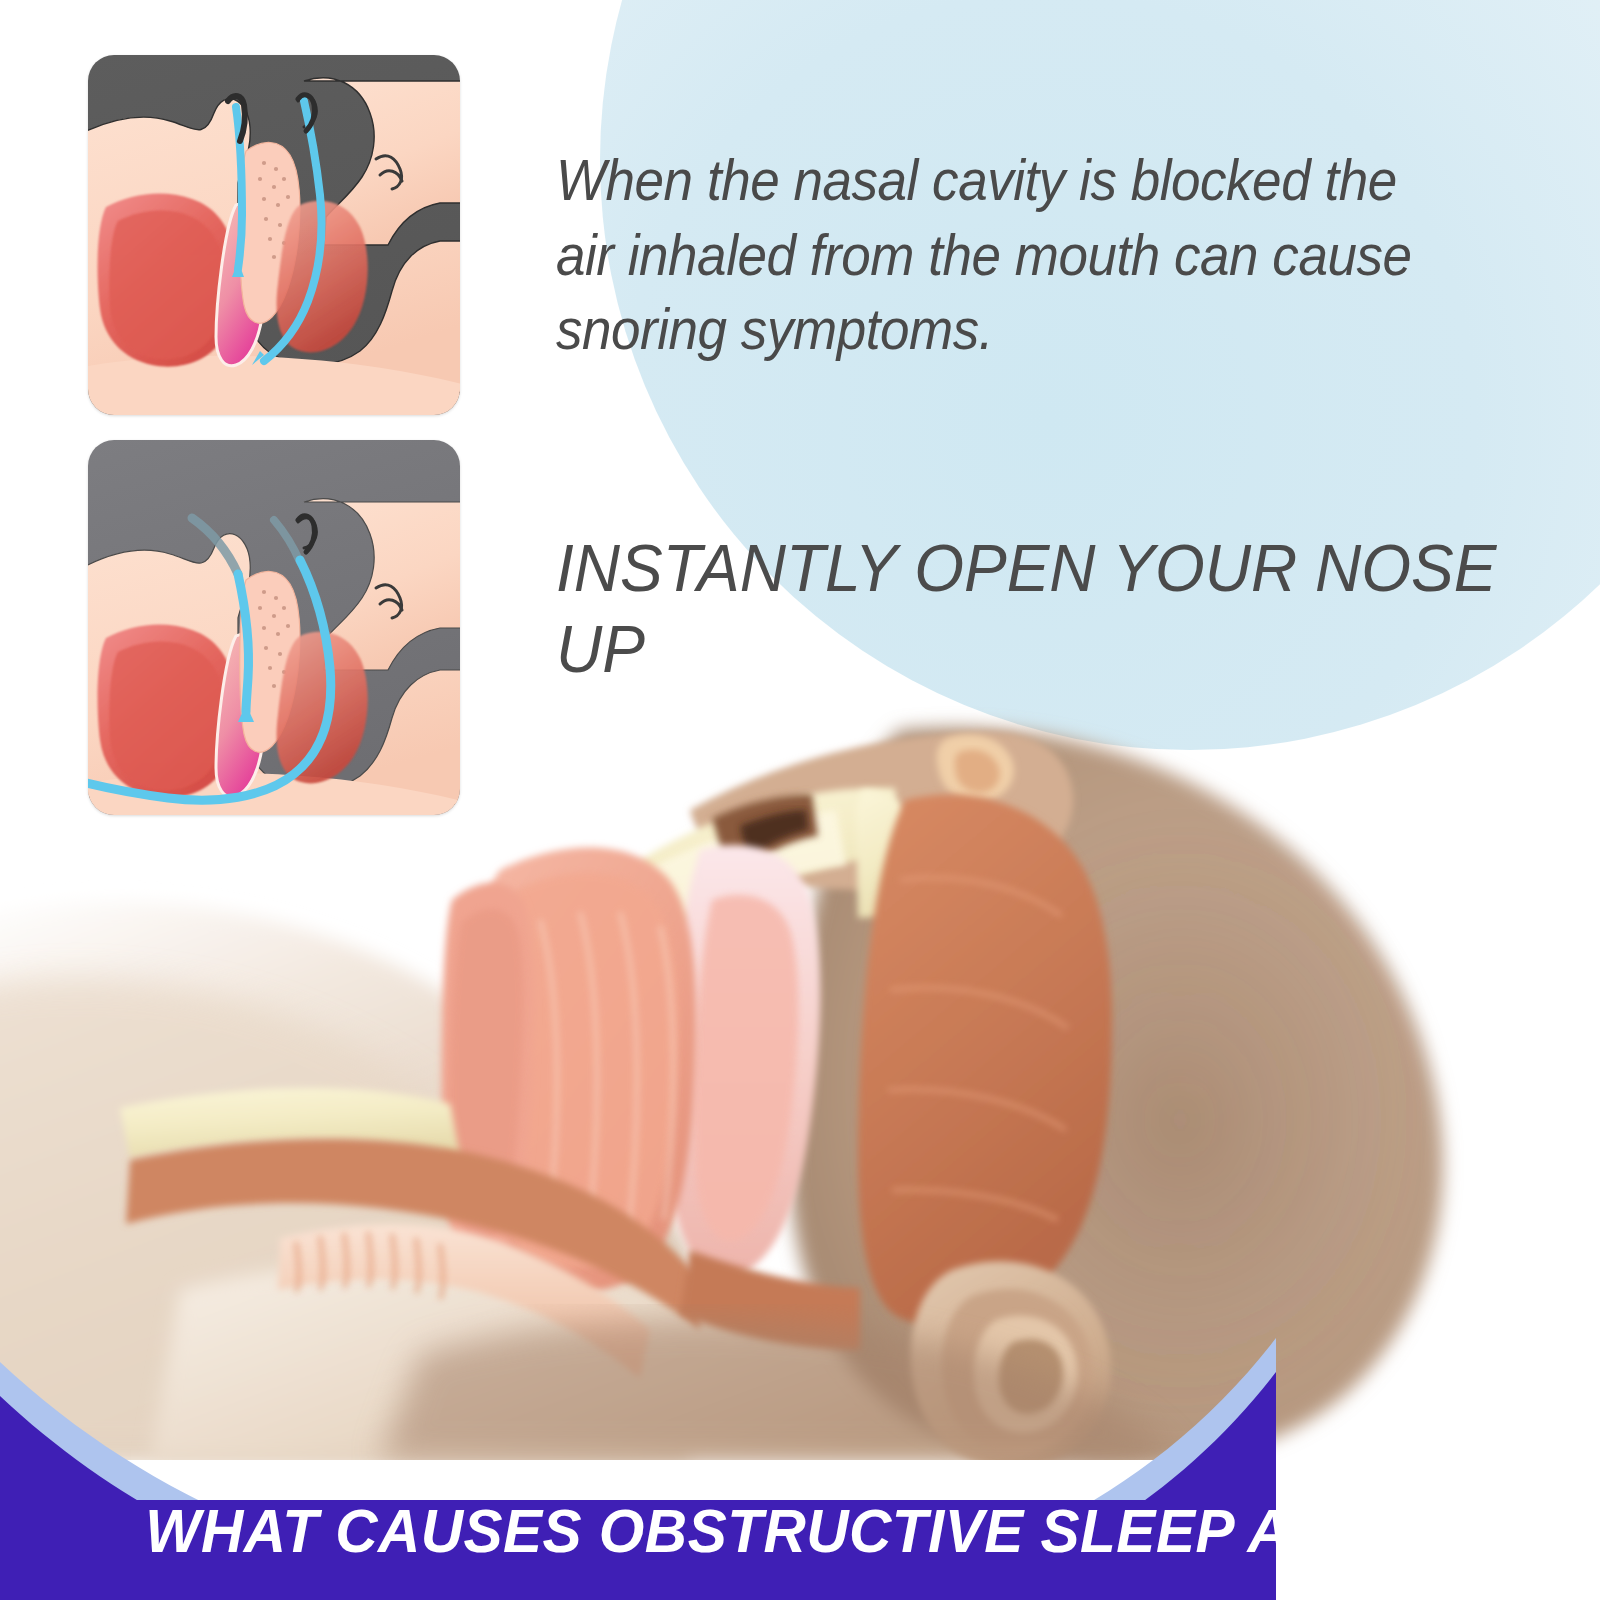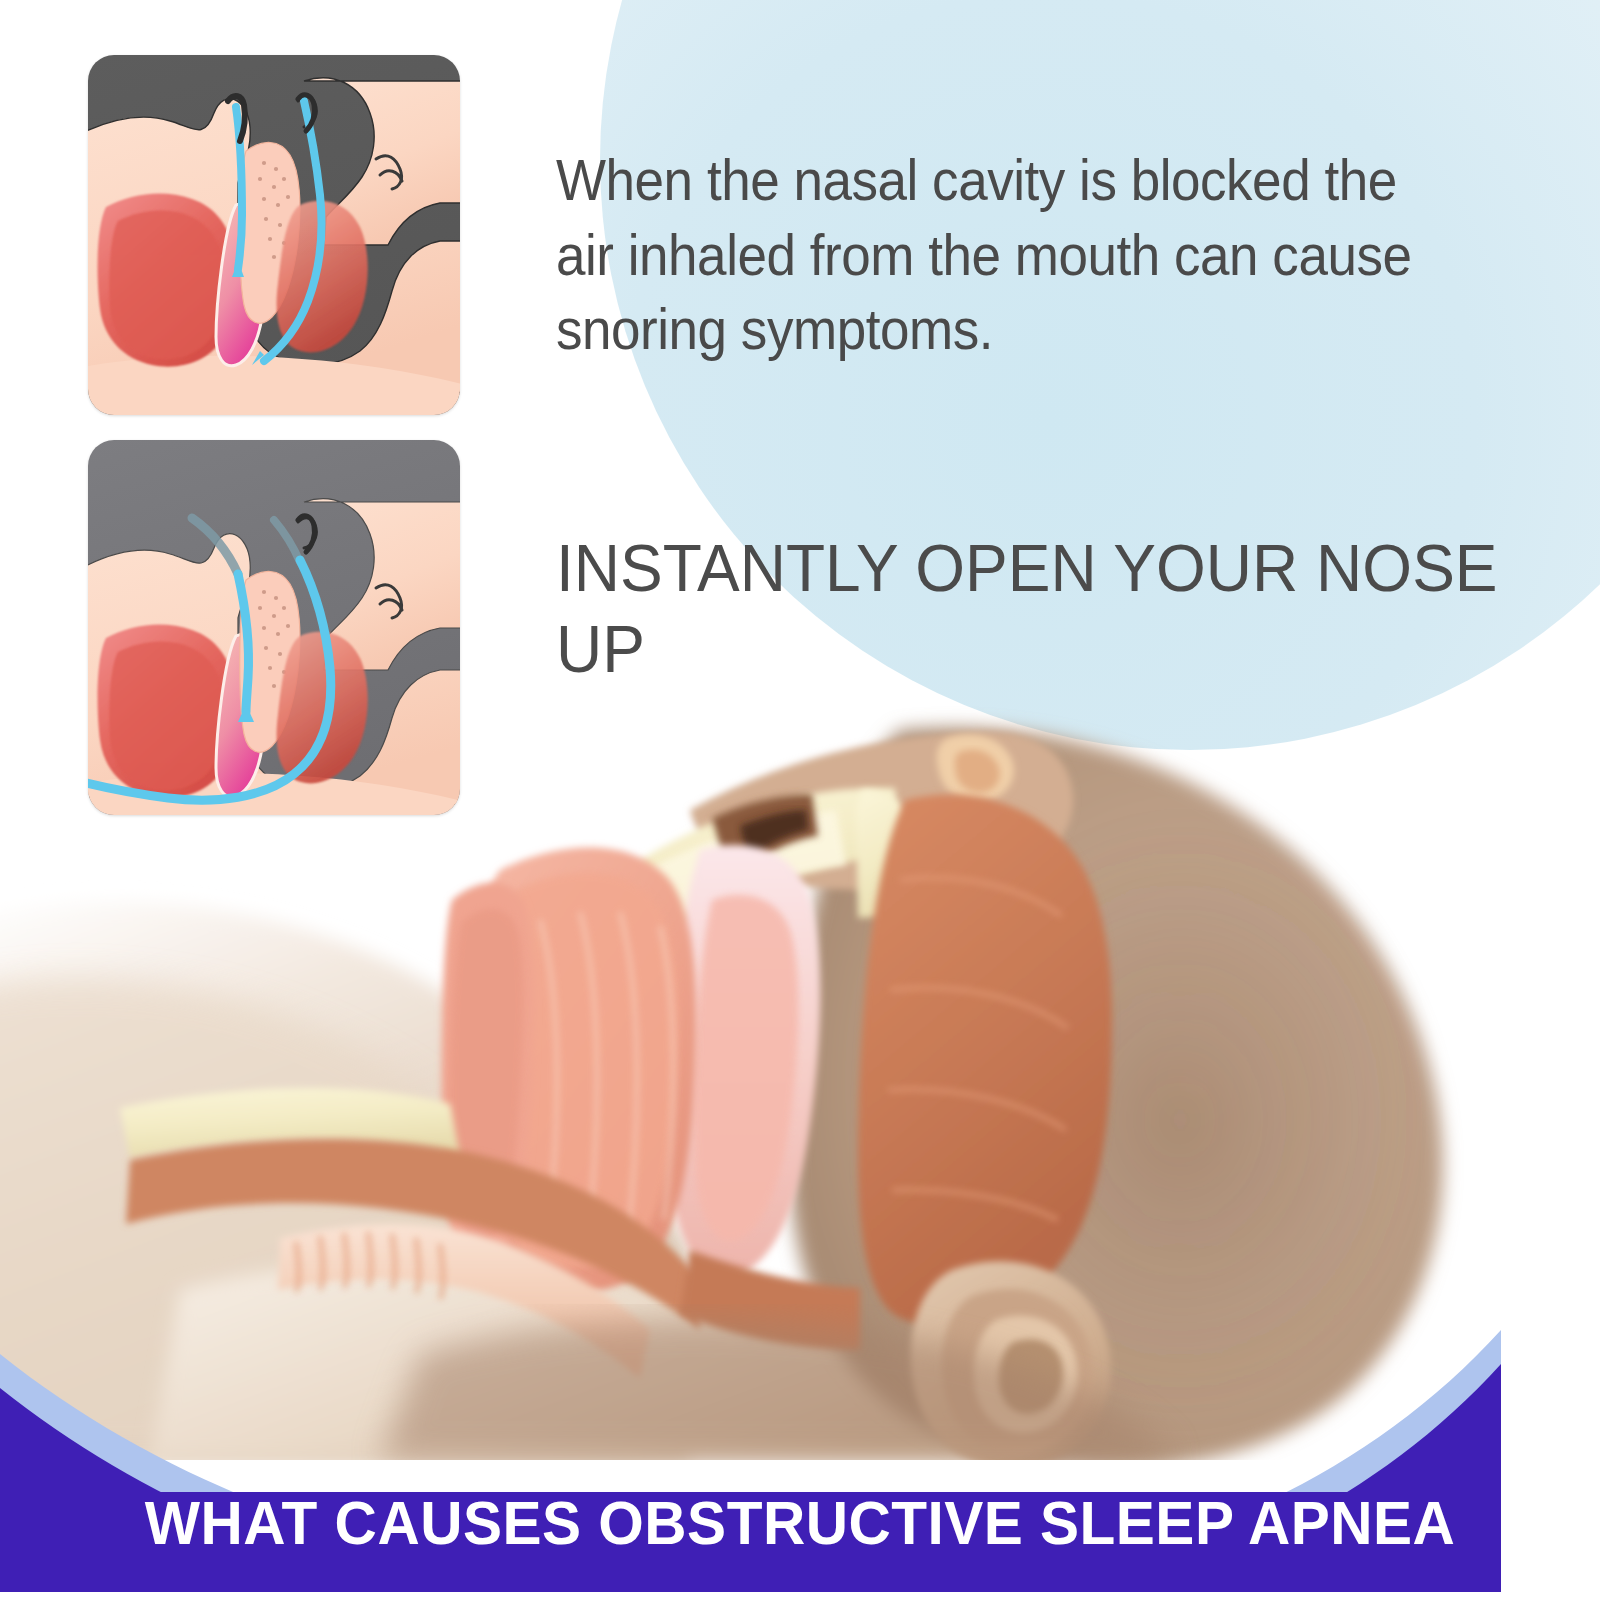--- a/index.html
+++ b/index.html
@@ -3,21 +3,21 @@
 <meta charset="utf-8">
 <style>
   html,body{margin:0;padding:0;}
   body{
     width:1600px;height:1600px;
     background:#ffffff;
     font-family:"Liberation Sans", sans-serif;
     overflow:hidden;
     position:relative;
   }
-  #root{position:absolute;inset:0;overflow:hidden;background:#fff;}
+  #root{position:absolute;inset:0;overflow:hidden;background:#fff;font-style:italic;}
 
   
   .blue-blob{
     position:absolute;
     right:-180px;top:-430px;
     width:1180px;height:1180px;
     border-radius:50%;
     background:radial-gradient(circle at 38% 72%, #cfe8f2 0%, #d5eaf3 38%, #e4f1f7 70%, #eef7fb 100%);
     z-index:1;
   }
@@ -71,22 +71,22 @@
     position:absolute;
     left:0;top:690px;
     width:1600px;height:770px;
     z-index:3;
   }
   .hero svg{display:block;width:100%;height:100%;}
 
   
   .banner{
     position:absolute;
-    left:0;bottom:8px;
-    width:1501px;height:330px;
+    left:0;bottom:0;
+    width:1276px;height:330px;
     z-index:8;
   }
   .banner svg{position:absolute;inset:0;width:100%;height:100%;}
   .banner-text{
     position:absolute;
     left:0;bottom:34px;
     width:1600px;
     text-align:center;
     color:#ffffff;
     font-family:"Liberation Sans", sans-serif;

